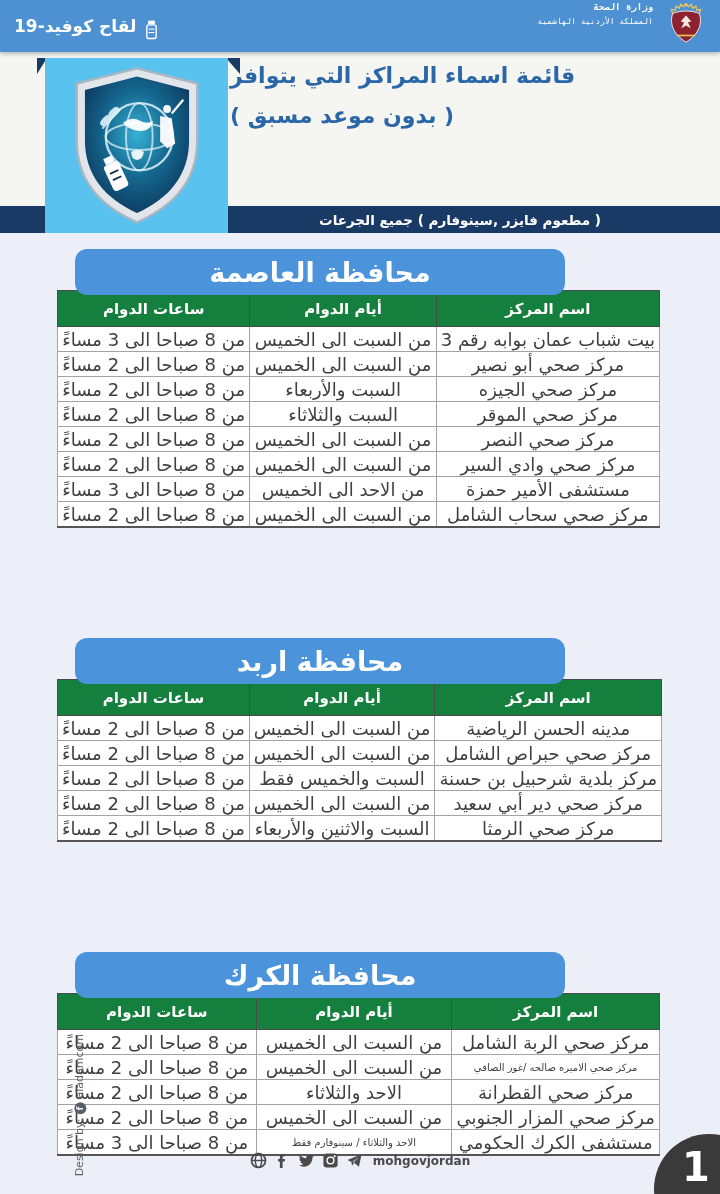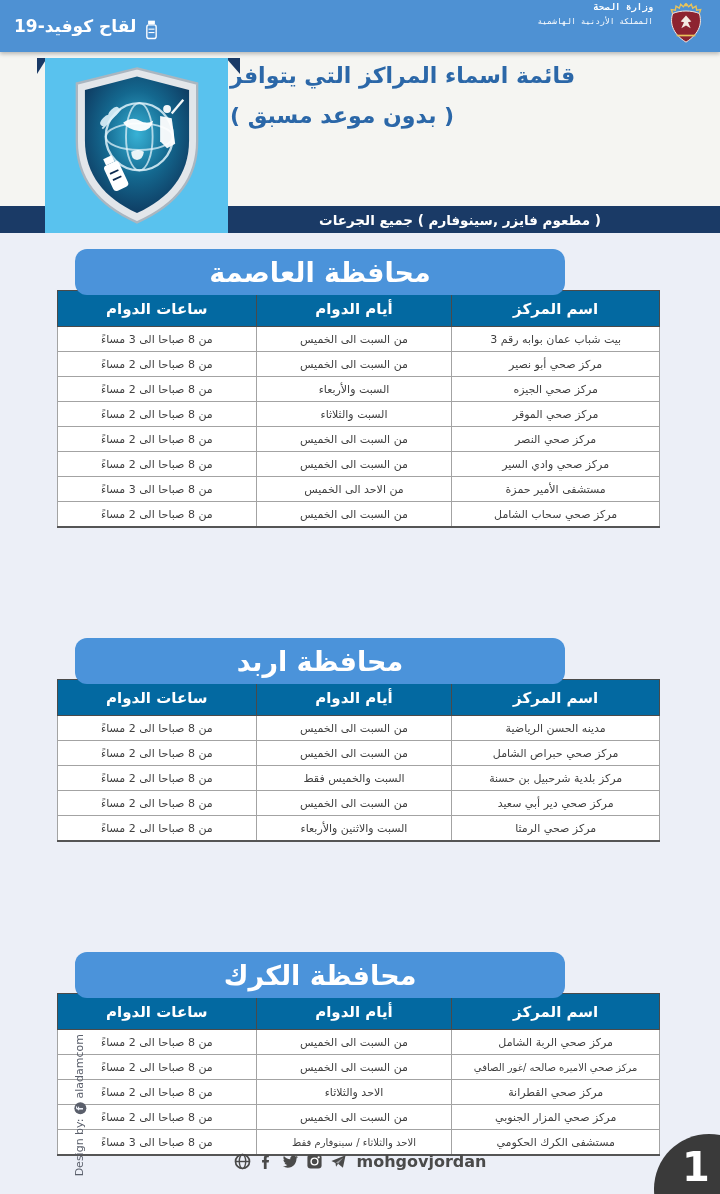--- a/index.html
+++ b/index.html
@@ -35,31 +35,31 @@
   .gov-section{margin-top:110px;}
   .gov-section:first-child{margin-top:14px;}
   .banner{position:relative;z-index:2;width:490px;height:46px;margin:0 auto -5px auto;
           background:#4b93da;border-radius:12px;display:flex;align-items:center;justify-content:center;}
   .banner-label{color:#fff;font-weight:bold;font-size:27px;direction:rtl;}
   .centers-table{width:603px;margin:0 60px 0 57px;border-collapse:collapse;background:#fff;
                  border:1px solid #7c7c7c;border-bottom:2px solid #555;}
   .centers-table col.col-center{width:34.5%;}
   .centers-table col.col-days{width:32.5%;}
   .centers-table col.col-hours{width:33%;}
-  .centers-table th{background:#0369a1;color:#fff;font-weight:bold;font-size:15px;height:33px;
+  .centers-table th{background:#15803d;color:#fff;font-weight:bold;font-size:15px;height:33px;
                     border:1px solid #4a4a4a;text-align:center;}
   .centers-table td{border:1px solid #a3a3a3;height:24px;text-align:center;color:#3f3f3f;
-                    font-size:11px;padding:0 4px;white-space:nowrap;}
+                    font-size:18px;padding:0 4px;white-space:nowrap;}
   .centers-table td.small-cell{font-size:10px;}
 
   
   .footer{position:absolute;top:1152px;left:0;width:720px;display:flex;align-items:center;
           justify-content:center;gap:7px;}
   .soc-icon{display:inline-flex;width:17px;height:17px;}
-  .handle{color:#4a4a4a;font-weight:bold;font-size:16px;margin-left:3px;}
+  .handle{color:#4a4a4a;font-weight:bold;font-size:12px;margin-left:3px;}
 
   .page-badge{position:absolute;width:110px;height:110px;border-radius:50%;background:#3a3a3a;
               right:-44px;bottom:-50px;box-sizing:border-box;padding:10px 0 0 28px;z-index:6;}
   .page-number{color:#fff;font-size:40px;font-weight:bold;font-family:"DejaVu Sans",sans-serif;}
 
   .credit{position:absolute;left:-56px;bottom:160px;transform:rotate(-90deg);transform-origin:bottom right;
           color:#5a5f6b;font-size:11px;display:flex;align-items:center;gap:4px;white-space:nowrap;}
   .credit-fb{display:inline-flex;width:12px;height:12px;border-radius:50%;background:#5a5f6b;
              color:#eceff7;font-size:9px;font-weight:bold;align-items:center;justify-content:center;}
 </style>

